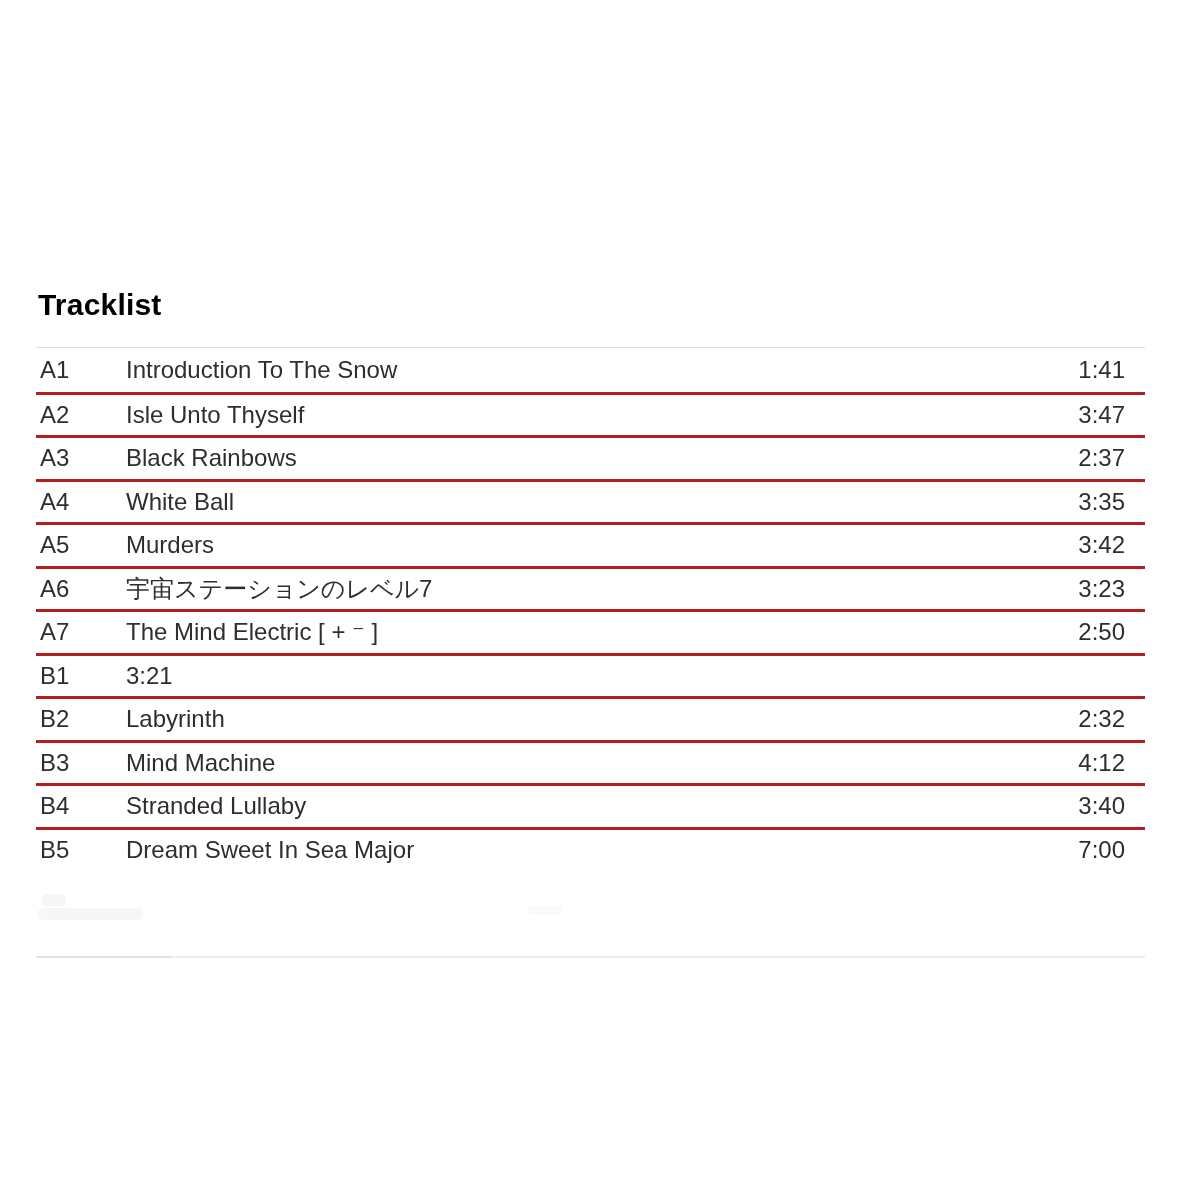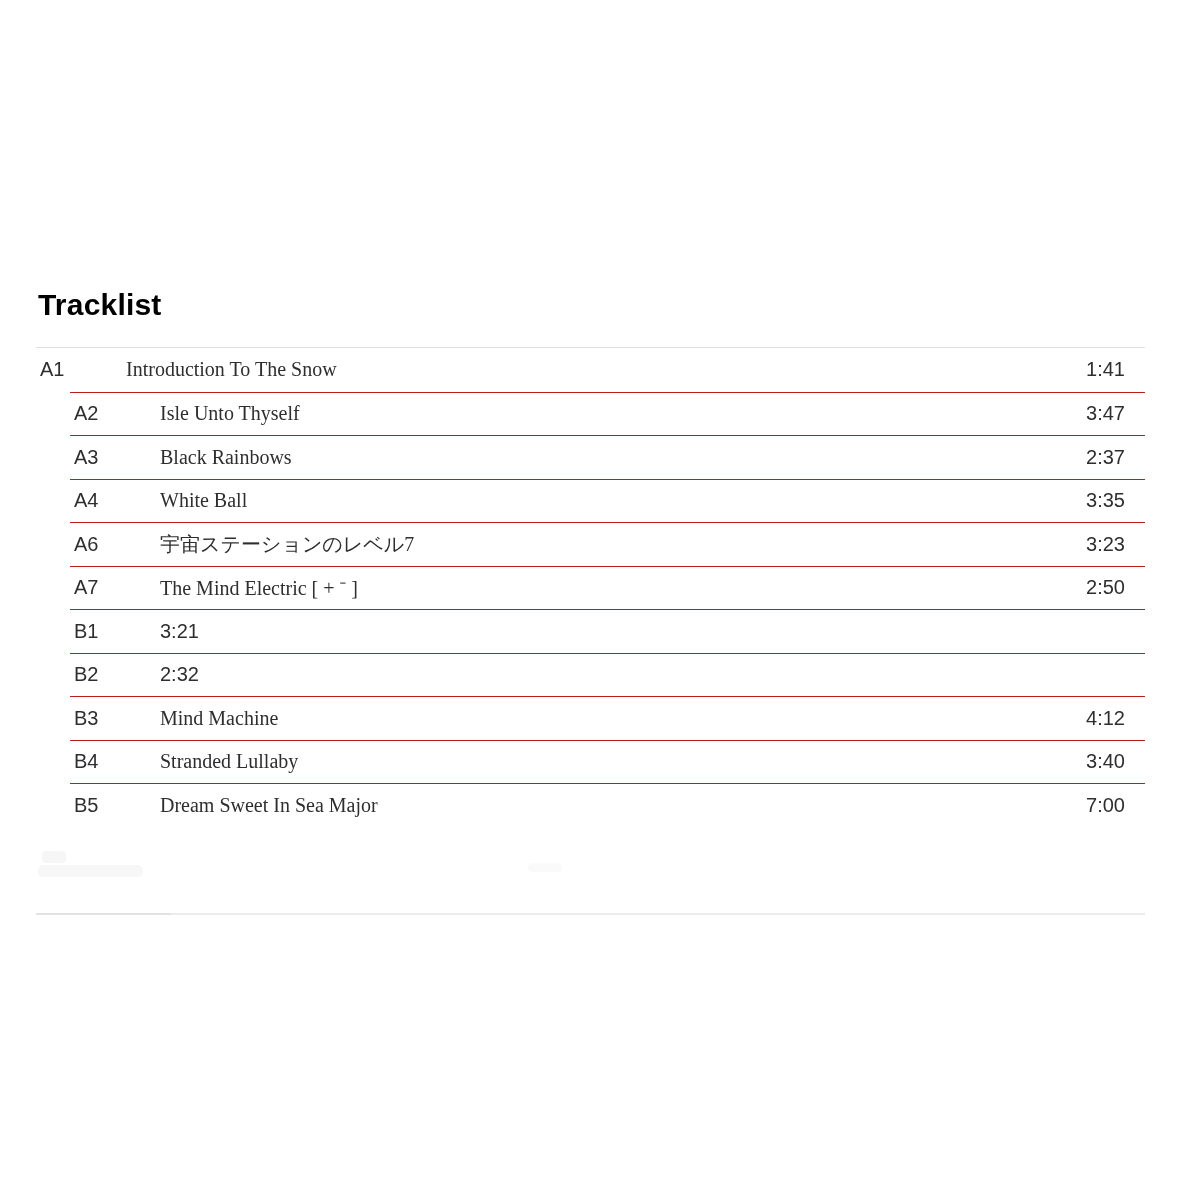--- a/index.html
+++ b/index.html
@@ -25,37 +25,35 @@
     margin-bottom: 24px;
   }
   .tracklist-table {
     width: 1109px;
     border-top: 1px solid #e0e0e0;
   }
   .track-row {
     display: flex;
     align-items: center;
     height: 43.5px;
-    font-size: 20px;
+    font-size: 24px;
     color: #2e2e2e;
   }
   .track-row + .track-row {
-    border-top: 1px solid #b91c1c;
-    margin-left: 34px;
+    border-top: 3px solid #b91c1c;
   }
   .track-pos {
     width: 90px;
     padding-left: 4px;
     flex: 0 0 auto;
   }
   .track-title {
     flex: 1 1 auto;
     white-space: nowrap;
     overflow: hidden;
-    font-family: Liberation Serif, serif;
   }
   .track-duration {
     flex: 0 0 auto;
     padding-right: 20px;
     text-align: right;
   }
   .below-zone {
     position: relative;
     width: 1109px;
     height: 86px;
@@ -120,40 +118,46 @@
       <span class="track-title">Black Rainbows</span>
       <span class="track-duration">2:37</span>
     </div>
 
     <div class="track-row">
       <span class="track-pos">A4</span>
       <span class="track-title">White Ball</span>
       <span class="track-duration">3:35</span>
     </div>
 
+    <div class="track-row">
+      <span class="track-pos">A5</span>
+      <span class="track-title">Murders</span>
+      <span class="track-duration">3:42</span>
+    </div>
 
     <div class="track-row">
       <span class="track-pos">A6</span>
       <span class="track-title">宇宙ステーションのレベル7</span>
       <span class="track-duration">3:23</span>
     </div>
 
     <div class="track-row">
       <span class="track-pos">A7</span>
       <span class="track-title">The Mind Electric [ + ⁻ ]</span>
       <span class="track-duration">2:50</span>
     </div>
 
     <div class="track-row">
       <span class="track-pos">B1</span>
       <span class="track-duration">3:21</span>
     </div>
 
     <div class="track-row">
       <span class="track-pos">B2</span>
+      <span class="track-title">Labyrinth</span>
       <span class="track-duration">2:32</span>
     </div>
 
     <div class="track-row">
       <span class="track-pos">B3</span>
       <span class="track-title">Mind Machine</span>
       <span class="track-duration">4:12</span>
     </div>
 
     <div class="track-row">

